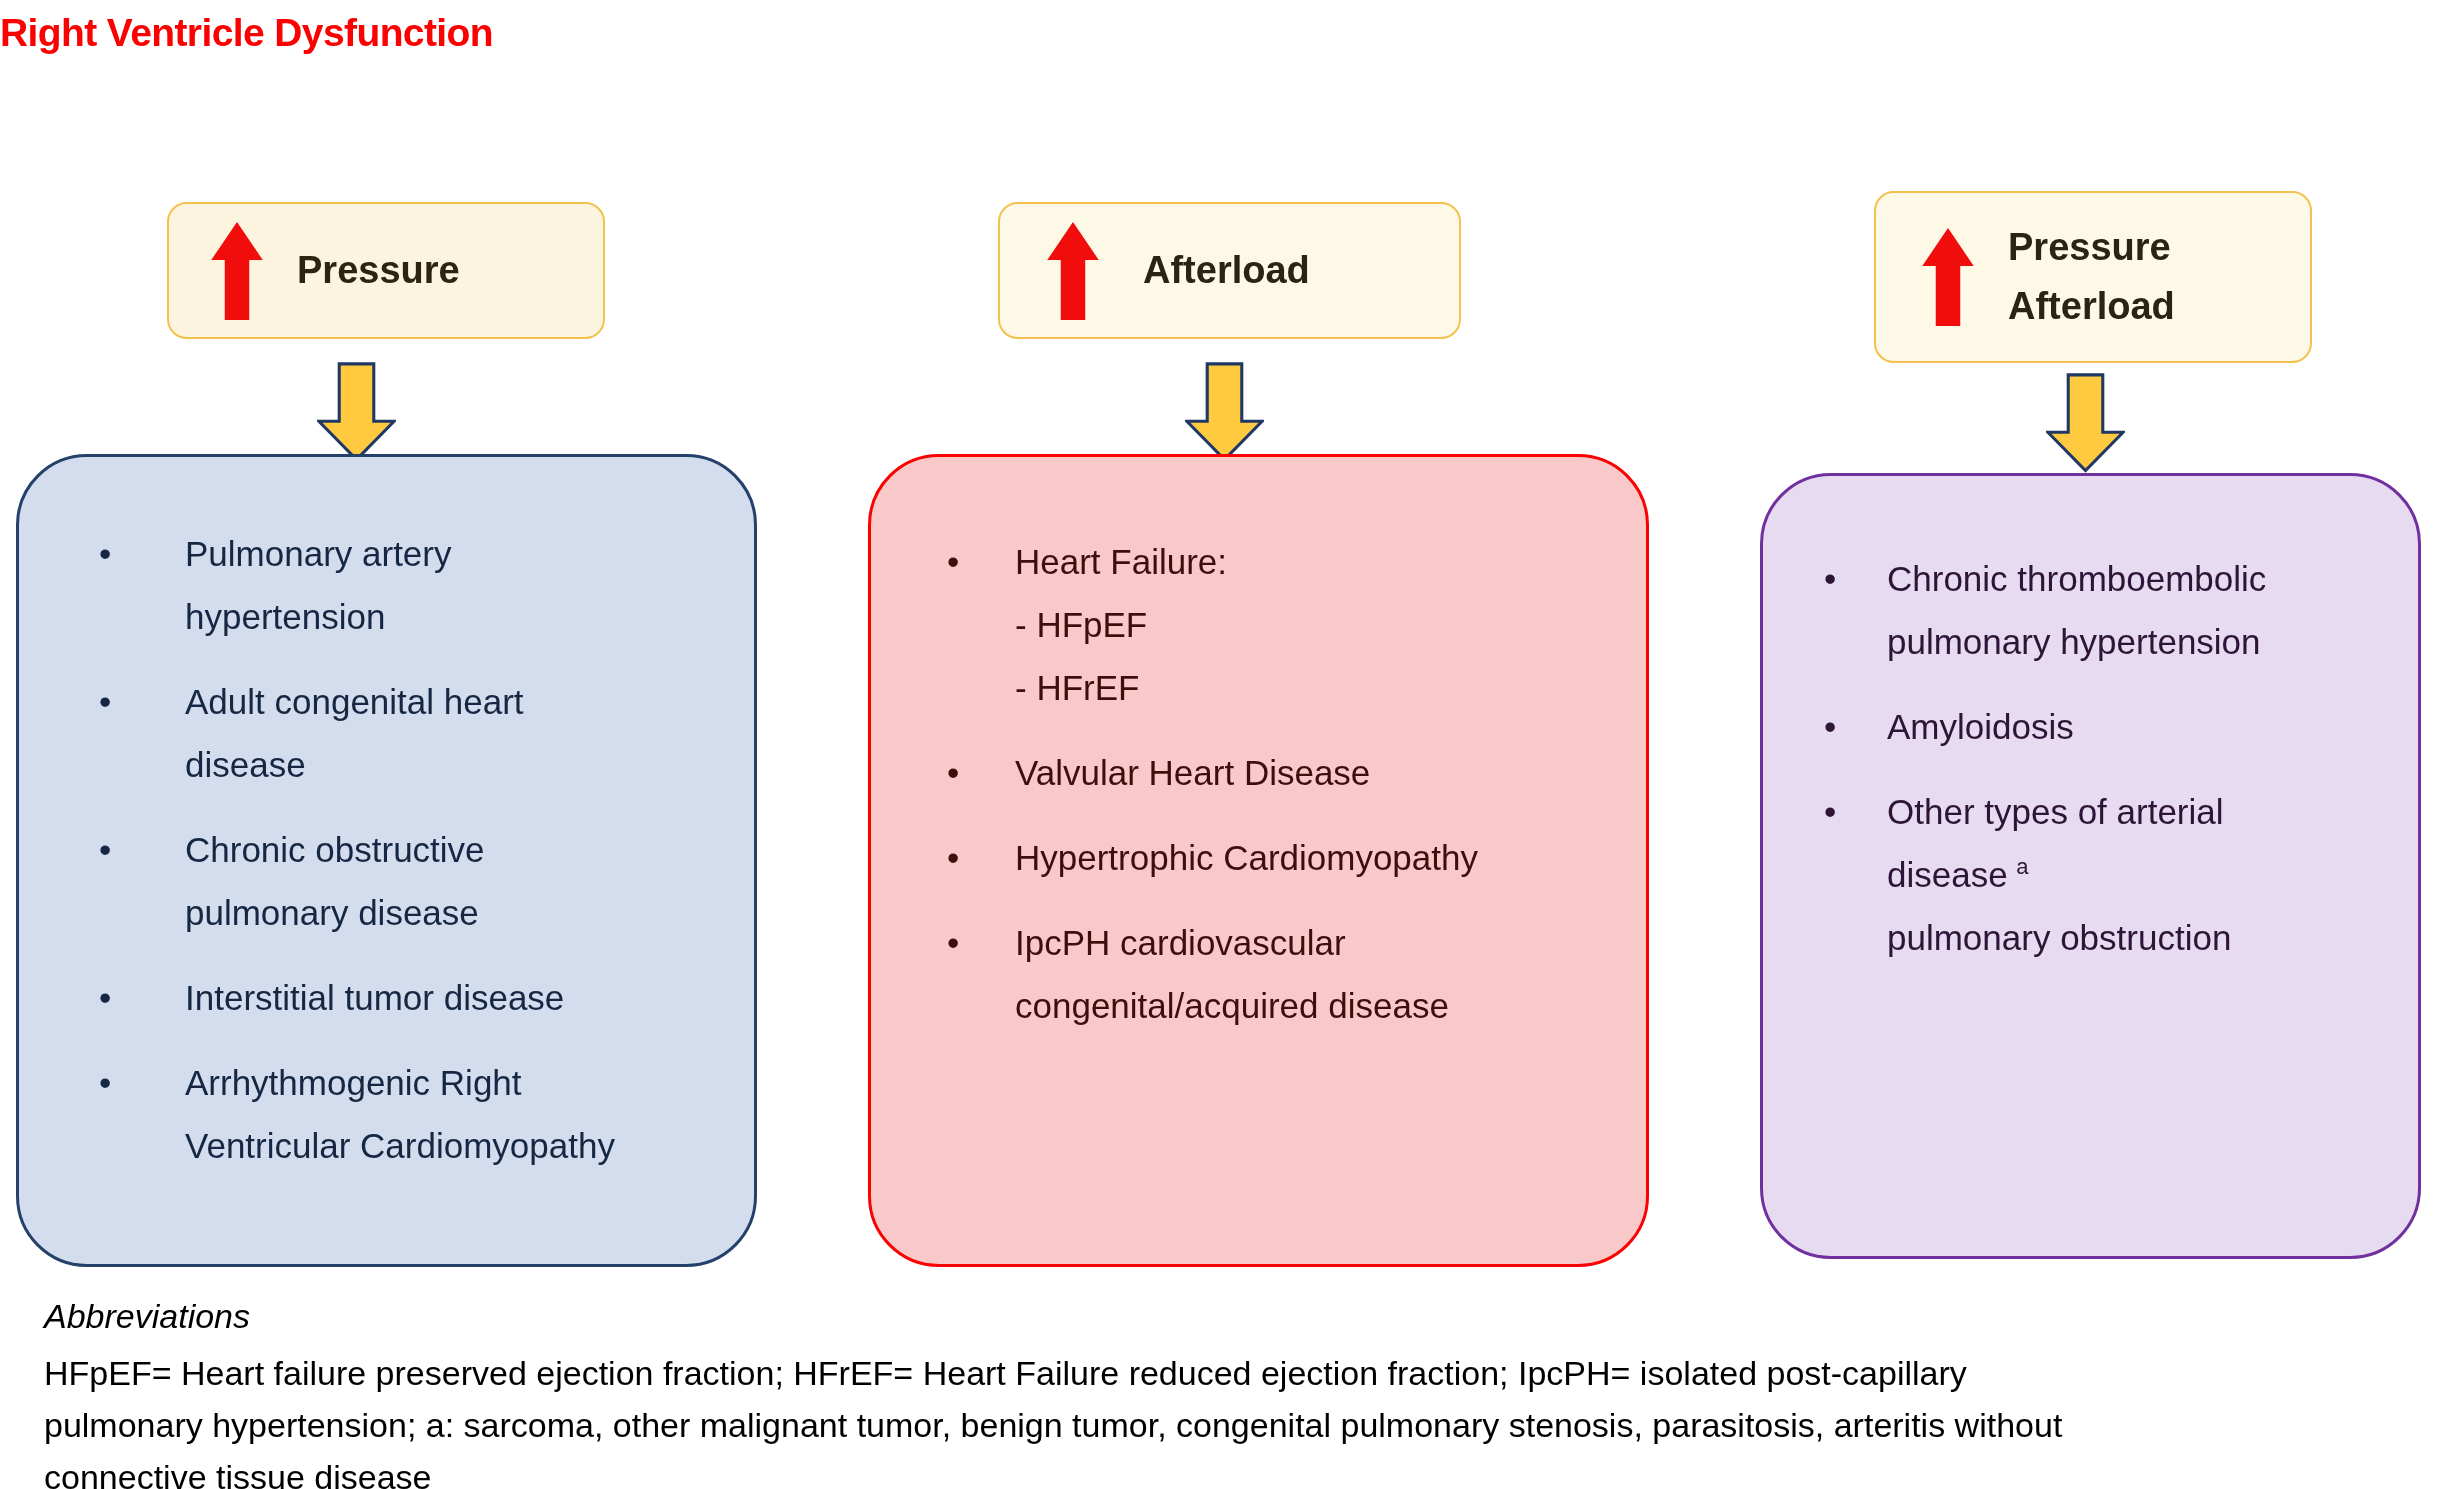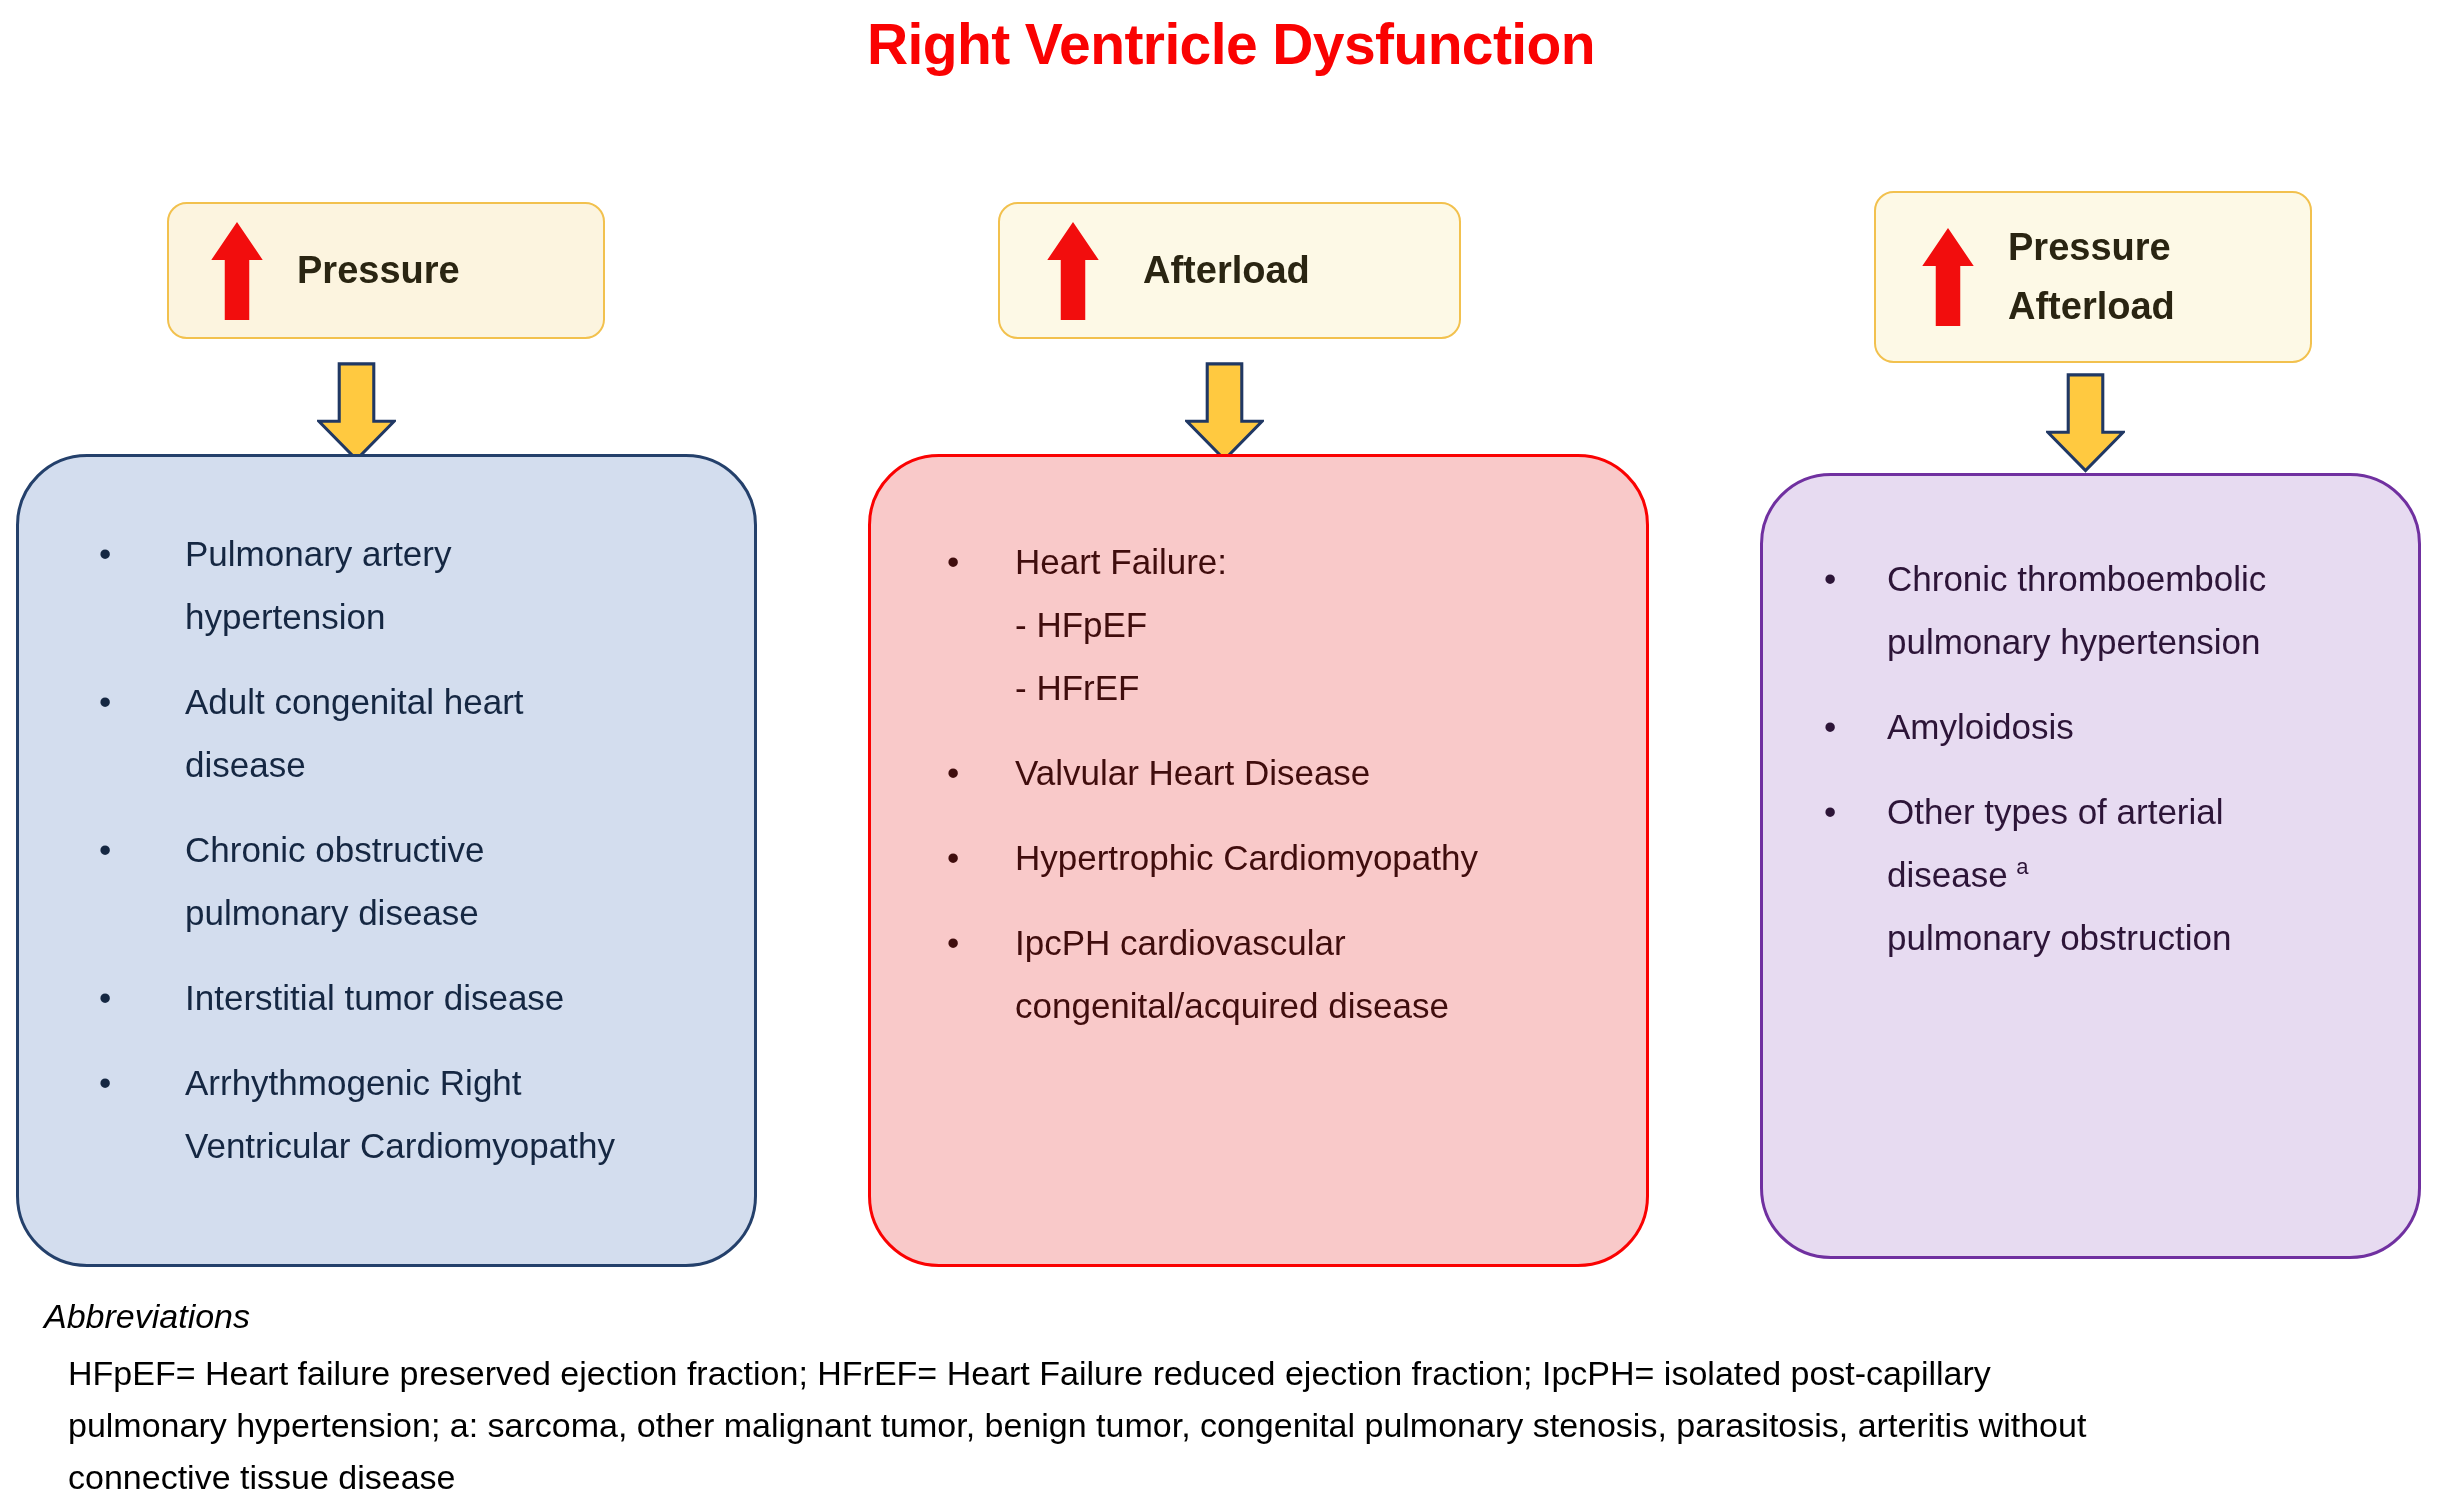--- a/index.html
+++ b/index.html
@@ -10,22 +10,22 @@
     background: #ffffff;
     overflow: hidden;
     font-family: "Liberation Sans", sans-serif;
   }
 
   
   .title {
     position: absolute;
     left: 0; top: 11px;
     width: 100%;
-    text-align: center;
-    font-size: 57px;
+    text-align: left;
+    font-size: 39px;
     font-weight: bold;
     color: #fa0202;
     letter-spacing: -0.6px;
   }
 
   
   .hdr {
     position: absolute;
     background: #fcf4df;
     border: 2.5px solid #f2c14e;
@@ -107,21 +107,20 @@
   .abbr-heading {
     font-style: italic;
     font-size: 34px;
     line-height: 44px;
     margin-bottom: 9px;
   }
   .abbr-line {
     font-size: 34px;
     line-height: 52px;
     white-space: nowrap;
-    margin-left: 24px;
   }
 </style>
 </head>
 <body>
 
 <div id="canvas">
 
   <div class="title">Right Ventricle Dysfunction</div>
 
   <div class="hdr" id="hdr-1">

